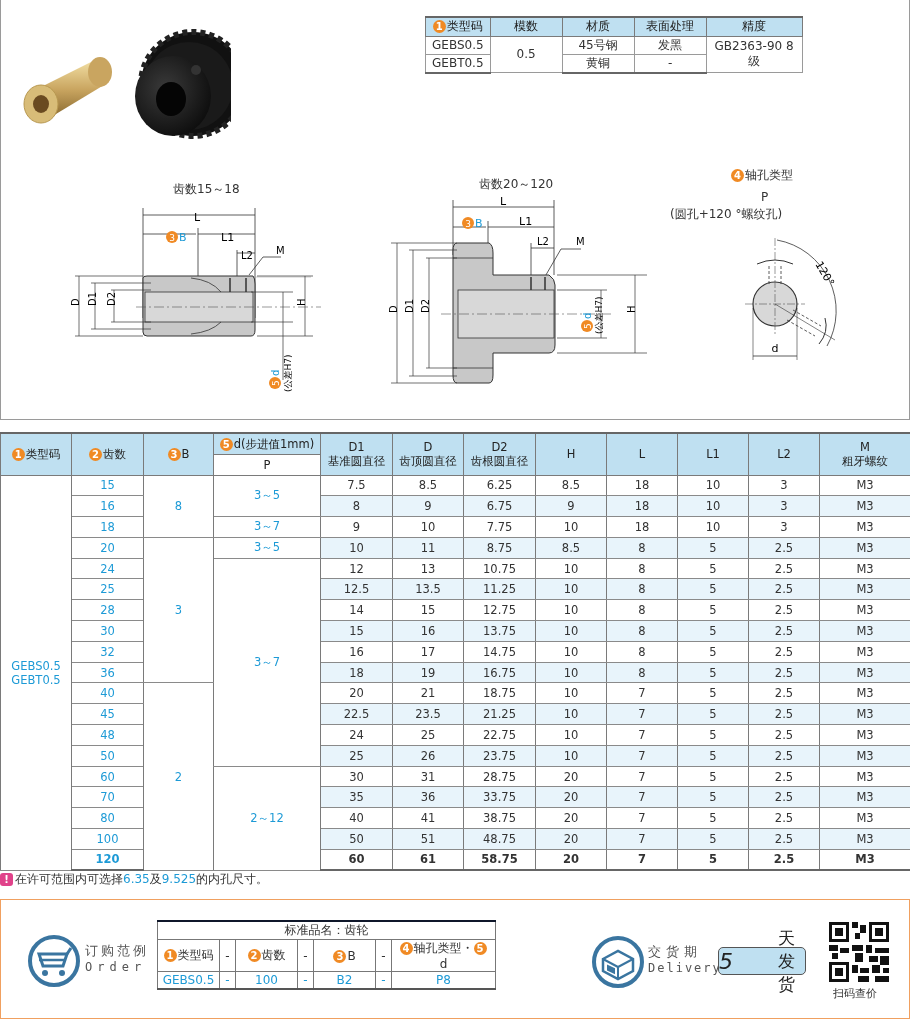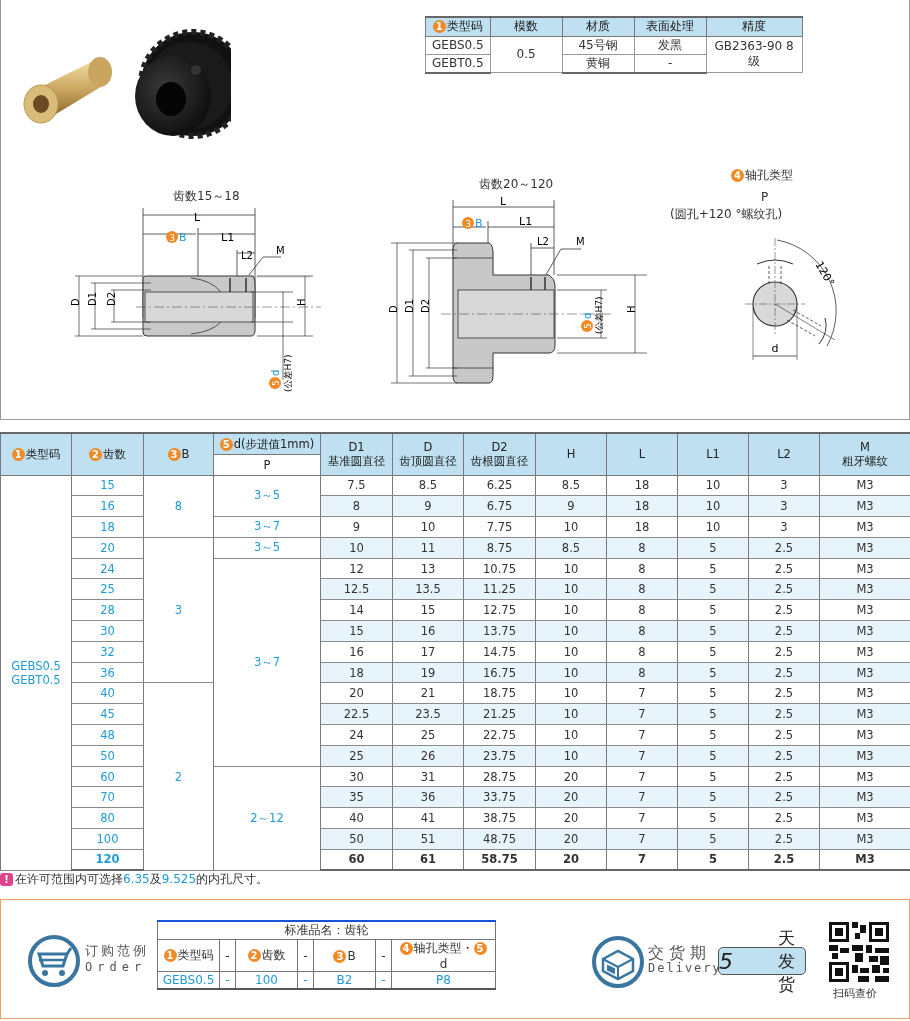--- a/index.html
+++ b/index.html
@@ -27,21 +27,21 @@
   .warn { display: inline-block; width: 13px; height: 13px; background: #e0428a; color: #fff; border-radius: 3px; text-align: center; font-size: 10px; line-height: 13px; font-weight: bold; vertical-align: middle; margin-right: 2px; }
   .order-panel { position: absolute; left: 0; top: 899px; width: 910px; height: 120px; border: 1px solid #f0a060; }
   .order-icon { position: absolute; left: 26px; top: 34px; width: 54px; height: 54px; }
   .order-title { position: absolute; left: 84px; top: 42px; font-size: 13px; color: #555; letter-spacing: 3px; }
   .order-sub { position: absolute; left: 84px; top: 60px; font-size: 12px; color: #555; letter-spacing: 5px; font-family: "DejaVu Sans Mono", monospace; }
   .order-table { position: absolute; left: 156px; top: 20px; border-collapse: collapse; font-size: 12px; }
   .order-table td { border: 1px solid #777; height: 17px; text-align: center; padding: 0 4px; }
   .order-table tr.head td { font-weight: normal; color: #333; }
   .order-note { position: absolute; left: 156px; top: 77px; font-size: 12px; color: #333; line-height: 15px; width: 340px; }
   .deliv-icon { position: absolute; left: 590px; top: 35px; width: 54px; height: 54px; }
-  .deliv-title { position: absolute; left: 647px; top: 43px; font-size: 16px; color: #555; letter-spacing: 5px; }
+  .deliv-title { position: absolute; left: 647px; top: 43px; font-size: 13px; color: #555; letter-spacing: 5px; }
   .deliv-sub { position: absolute; left: 647px; top: 61px; font-size: 12px; color: #555; letter-spacing: 2px; font-family: "DejaVu Sans Mono", monospace; }
   .deliv-badge { position: absolute; left: 717px; top: 47px; width: 88px; height: 28px; background: #bfe0f1; border: 1px solid #555; border-radius: 5px; display: flex; align-items: center; justify-content: center; gap: 12px; }
   .deliv-days { font-size: 22px; font-style: italic; color: #222; }
   .deliv-label { font-size: 17px; color: #222; margin-left: 33px; }
   .qr { position: absolute; left: 828px; top: 22px; width: 60px; height: 60px; }
   .qr-label { position: absolute; left: 832px; top: 86px; font-size: 11px; color: #333; }
 </style>
 </head>
 <body>
 
@@ -91,21 +91,21 @@
       <td rowspan="2">GB2363-90 8级</td>
     </tr>
     <tr>
       <td class="blue">GEBT0.5</td>
       <td>黄铜</td>
       <td>-</td>
     </tr>
   </tbody>
     </table>
 
-  <div class="caption" style="left:172px;top:188px">齿数15～18</div>
+  <div class="caption" style="left:172px;top:181px">齿数15～18</div>
   <svg style="position:absolute;left:60px;top:200px" width="260" height="200" viewBox="0 0 260 200">
     <g stroke="#333" stroke-width="0.8" fill="none">
       <line x1="82" y1="8" x2="82" y2="118"></line>
         <line x1="194" y1="8" x2="194" y2="118"></line>
       <line x1="82" y1="15" x2="194" y2="15"></line>
       <line x1="82" y1="34" x2="135" y2="34"></line>
         <line x1="137" y1="34" x2="194" y2="34"></line>
       <line x1="137" y1="28" x2="137" y2="80"></line>
       <line x1="176" y1="53" x2="194" y2="53"></line>
         <line x1="176" y1="50" x2="176" y2="82"></line>
@@ -521,21 +521,21 @@
     <line x1="40" y1="20" x2="44" y2="14" stroke="#3a75a0" stroke-width="3"></line>
     <circle cx="18" cy="39" r="3" fill="#3a75a0"></circle>
       <circle cx="35" cy="39" r="3" fill="#3a75a0"></circle>
   </svg>
   <div class="order-title">订购范例</div>
   <div class="order-sub">Order</div>
 
   <table class="order-table">
     <tbody>
         <tr>
-          <td colspan="7" style="border-top:2px solid #1d4ed8">标准品名：齿轮</td>
+          <td colspan="7" style="border-top:2px solid #0f172a">标准品名：齿轮</td>
         </tr>
     <tr class="head">
       <td style="width:62px"><span class="num-badge">1</span><span>类型码</span></td>
       <td style="width:16px">-</td>
       <td style="width:62px"><span class="num-badge">2</span><span>齿数</span></td>
       <td style="width:16px">-</td>
       <td style="width:62px"><span class="num-badge">3</span><span>B</span></td>
       <td style="width:16px">-</td>
       <td style="width:104px"><span class="num-badge">4</span><span>轴孔类型・</span><span class="num-badge">5</span><span>d</span></td>
     </tr>

